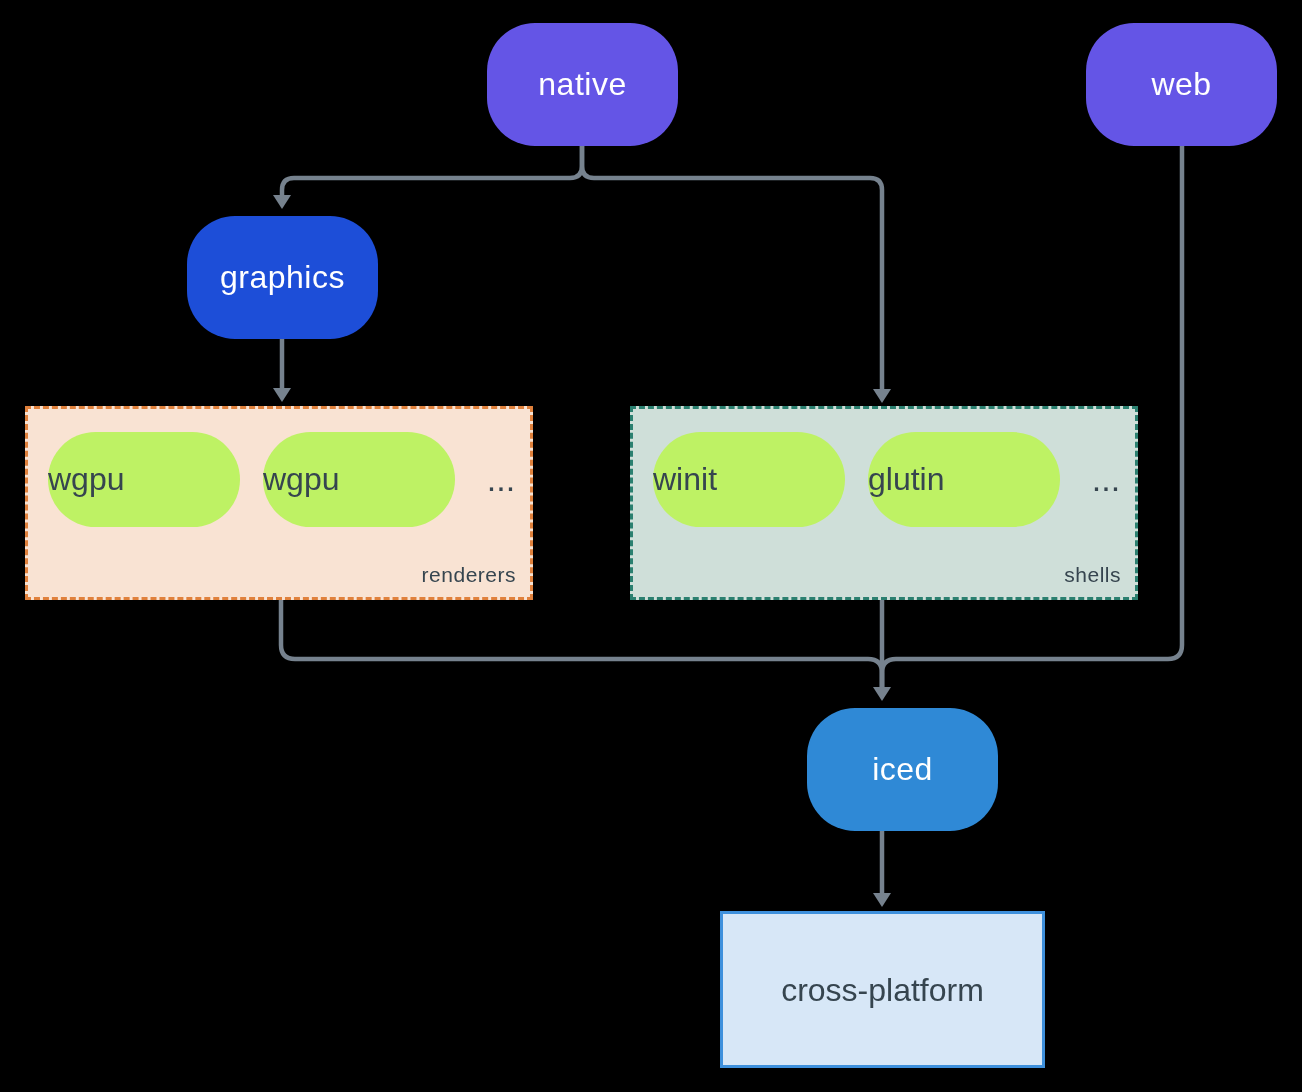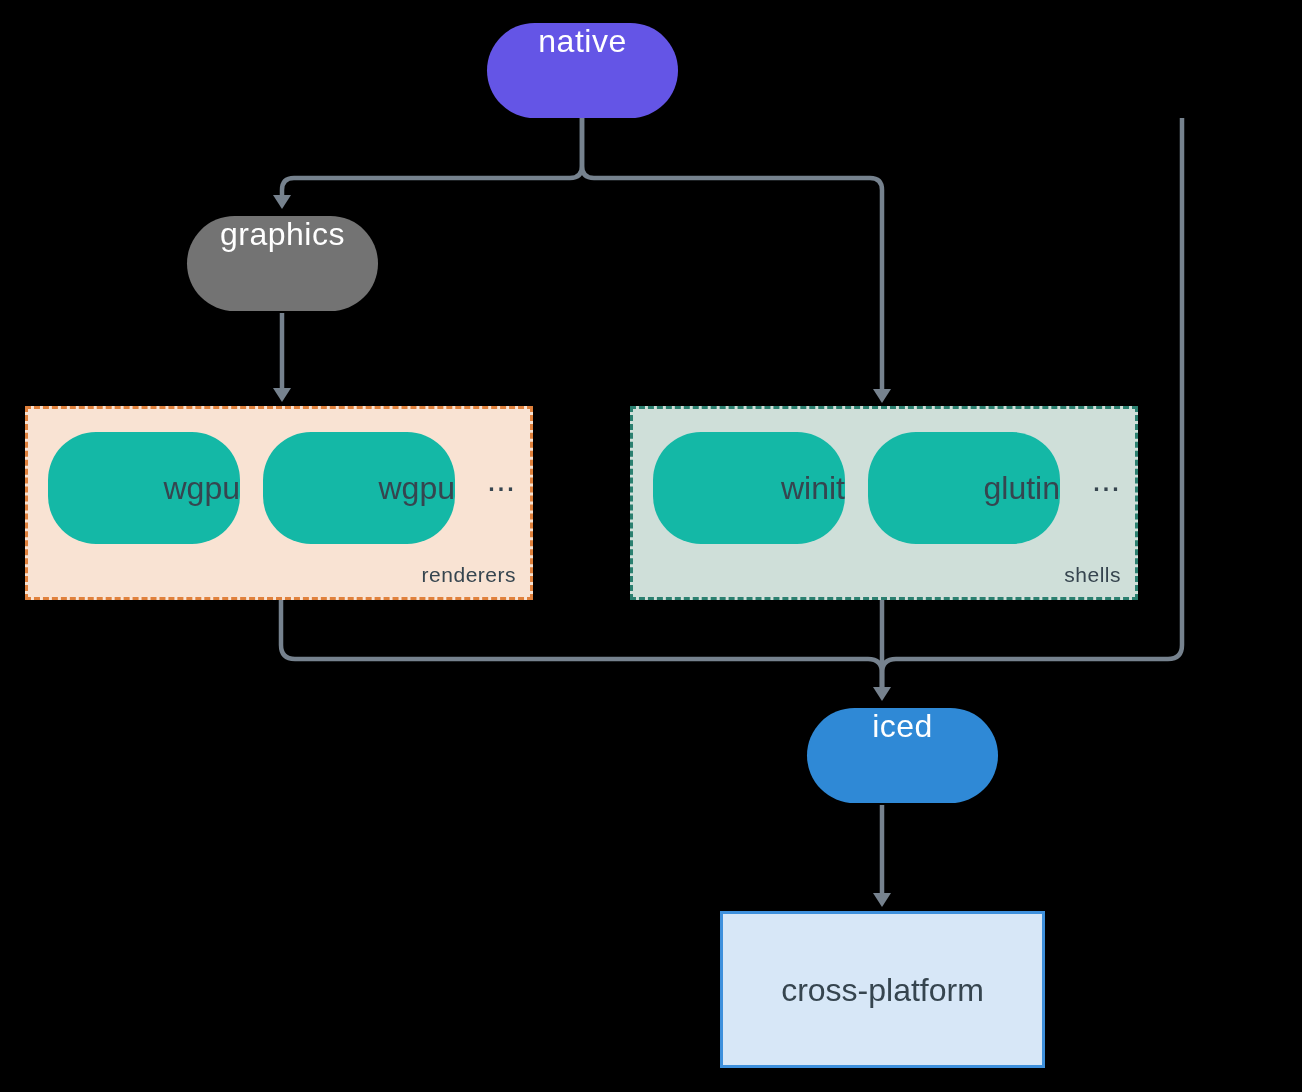--- a/index.html
+++ b/index.html
@@ -4,37 +4,37 @@
 <style>
   html,body{margin:0;padding:0;background:#000;}
   .stage{
     position:relative;width:1302px;height:1092px;background:#000;overflow:hidden;
     font-family:"Liberation Sans", sans-serif;
   }
   .wires{position:absolute;left:0;top:0;width:1302px;height:1092px;}
   .wire{stroke:#76828E;stroke-width:4.5;fill:none;}
   .arrowhead{fill:#76828E;stroke:none;}
   .pill{
-    position:absolute;width:191px;height:95px;border-radius:48px;
-    display:flex;align-items:flex-start;justify-content:center;
+    position:absolute;width:191px;height:123px;border-radius:48px;
+    display:flex;align-items:center;justify-content:center;
     font-size:32px;color:#ffffff;letter-spacing:0.5px;
   }
   .pill-purple{background:#6455e6;}
-  .pill-orange{background:#737373;}
+  .pill-orange{background:#1d4ed8;}
   .pill-blue{background:#2f89d6;}
   .node-native{left:487px;top:23px;}
   .node-web{left:1086px;top:23px;}
   .node-graphics{left:187px;top:216px;}
   .node-iced{left:807px;top:708px;}
   .group-box{position:absolute;width:502px;height:188px;border:3px dashed;}
   .box-renderers{left:25px;top:406px;background:#f9e3d3;border-color:#e0813c;}
   .box-shells{left:630px;top:406px;background:#cfdfd9;border-color:#2b8070;text-decoration:underline;}
   .white-pill{
-    position:absolute;width:192px;height:112px;border-radius:48px;background:#14b8a6;
-    display:flex;align-items:center;justify-content:flex-end;
+    position:absolute;width:192px;height:95px;border-radius:48px;background:#bef264;
+    display:flex;align-items:center;justify-content:flex-start;
     font-size:32px;color:#36454f;top:23px;
   }
   .wp-1{left:20px;}
   .wp-2{left:235px;}
   .ellipsis{
     position:absolute;left:438px;top:23px;width:70px;height:95px;
     display:flex;align-items:center;justify-content:center;
     font-size:34px;color:#36454f;
   }
   .group-label{
@@ -65,20 +65,23 @@
     <polygon class="arrowhead" points="882,403 873,389 891,389"></polygon>
     <polygon class="arrowhead" points="282,402 273,388 291,388"></polygon>
     <polygon class="arrowhead" points="882,701 873,687 891,687"></polygon>
     <polygon class="arrowhead" points="882,907 873,893 891,893"></polygon>
   </svg>
 
   <div class="pill pill-purple node-native">
     <span>native</span>
   </div>
 
+  <div class="pill pill-purple node-web">
+    <span>web</span>
+  </div>
 
   <div class="pill pill-orange node-graphics">
     <span>graphics</span>
   </div>
 
   <div class="group-box box-renderers">
     <div class="white-pill wp-1">
       <span>wgpu</span>
     </div>
     <div class="white-pill wp-2">

